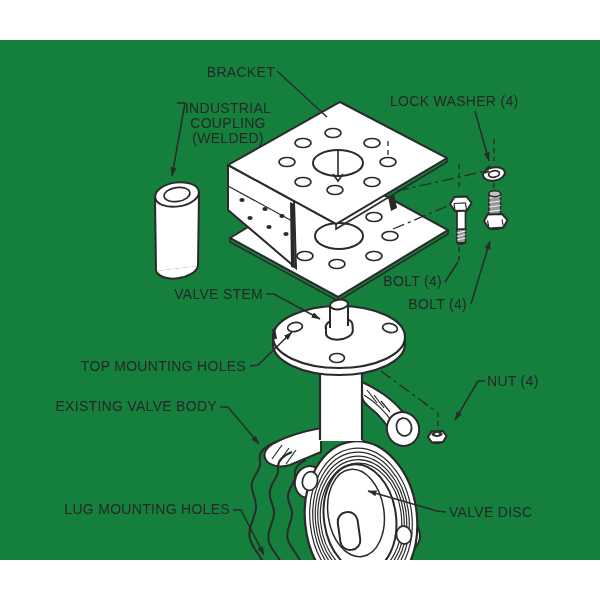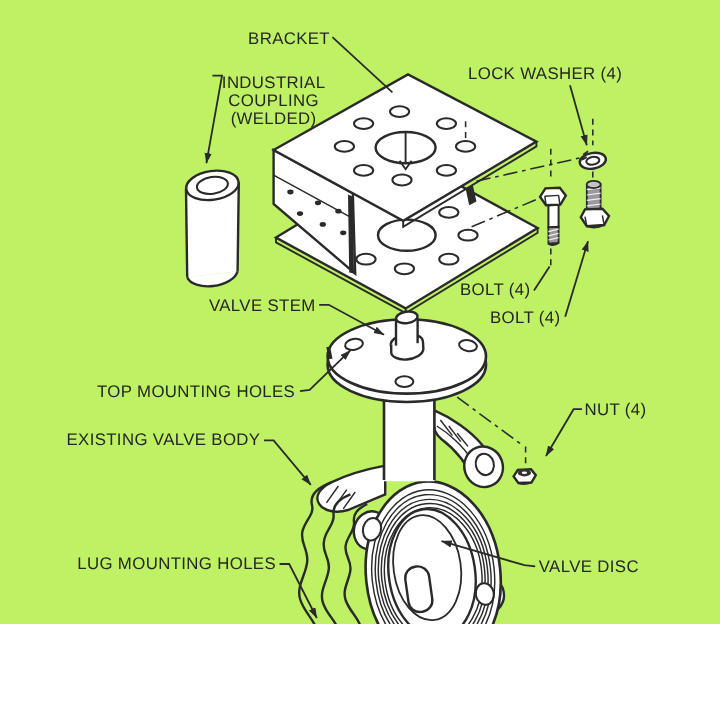--- a/index.html
+++ b/index.html
@@ -1,21 +1,22 @@
 <!DOCTYPE html>
 <html><head>
 <meta charset="utf-8">
 <style>
   html,body{margin:0;padding:0;background:#ffffff;}
   .stage{
     position:relative;
     width:600px;height:520px;
-    background:#bef264;
+    background:#15803d;
     font-family:"Liberation Sans", sans-serif;
     overflow:hidden;
+    margin-top:40px;
   }
   svg{display:block;}
   text{
     font-family:"Liberation Sans", sans-serif;
     font-size:14px;
     letter-spacing:0.3px;
     fill:#262626;
   }
   .outline{fill:#ffffff;stroke:#2a2a2a;stroke-width:2;}
   .outline-thick{fill:#ffffff;stroke:#2a2a2a;stroke-width:2.2;}

